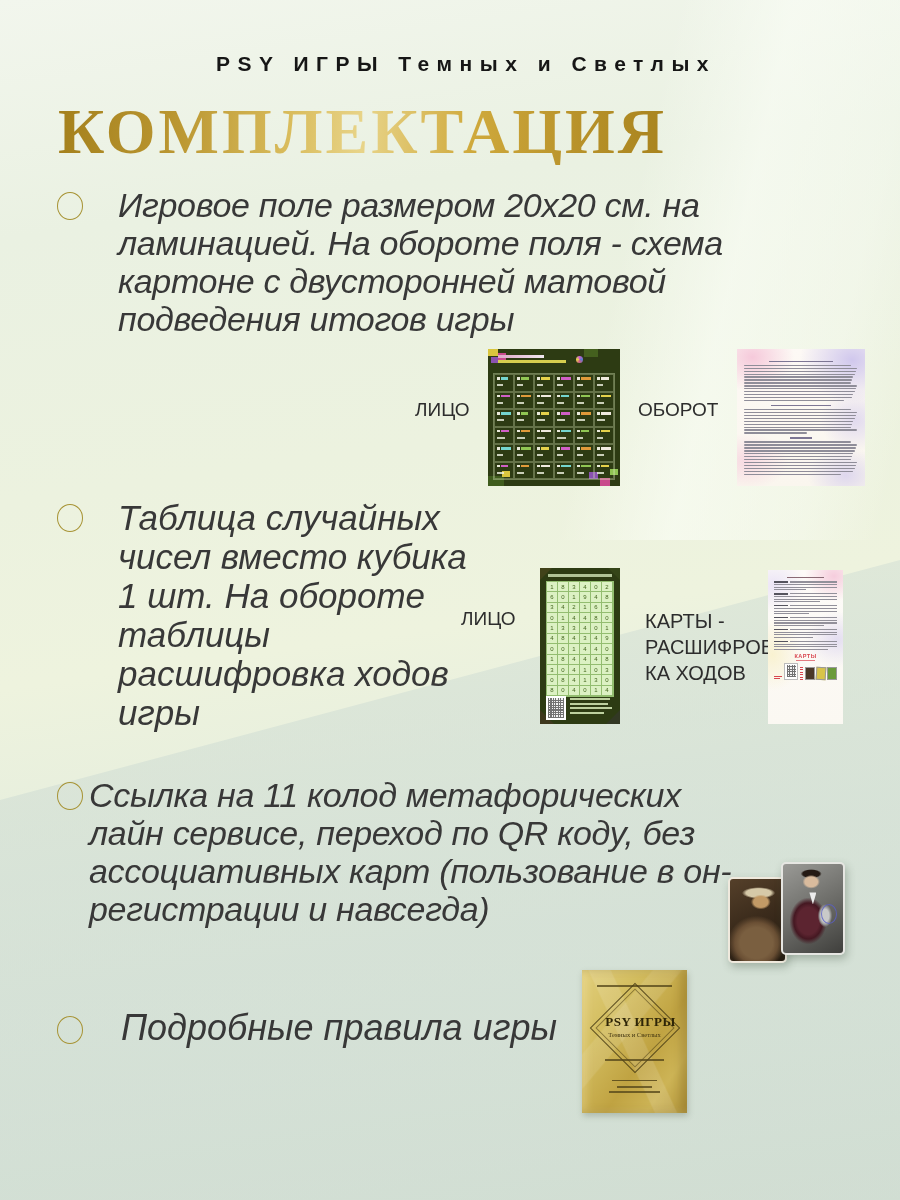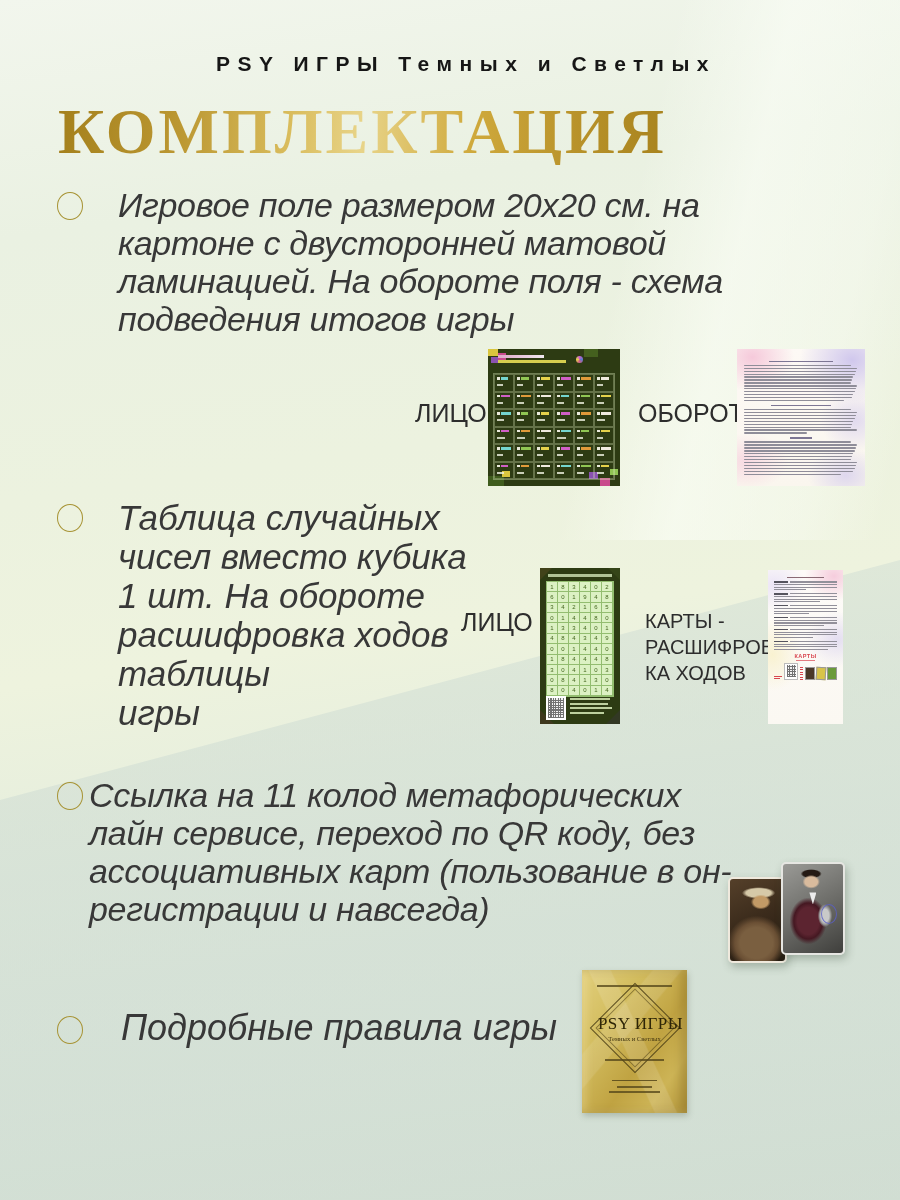--- a/index.html
+++ b/index.html
@@ -23,21 +23,21 @@
 
   .item{position:absolute;left:57px;width:810px;}
   .bullet{position:absolute;left:0;top:6px;width:24px;height:26px;border:1.6px solid #a79334;border-radius:50%;}
   .item-text{margin-left:61px;color:#383838;}
   .item-text div{white-space:nowrap;font-style:italic;}
   .t1{font-size:34px;line-height:38px;letter-spacing:-0.3px;}
   .t2{font-size:35px;line-height:39px;}
   .t3{font-size:34px;line-height:38px;letter-spacing:-0.3px;margin-left:32px;}
   .t4{font-size:36px;line-height:40px;}
 
-  .fig-label{position:absolute;font-size:25px;color:#2d2d2d;}
+  .fig-label{position:absolute;font-size:19px;color:#2d2d2d;}
   .fig-label-sm{position:absolute;font-size:20px;line-height:26px;color:#2d2d2d;}
 
   
   .board{position:absolute;left:488px;top:349px;width:132px;height:137px;background:#2d3b13;overflow:hidden;}
   .bd-sq{position:absolute;}
   .bhead{position:absolute;left:10px;top:6px;}
   .bh1{width:46px;height:2.5px;background:linear-gradient(90deg,#e0a8c8,#f0e8f0);}
   .bh2{width:68px;height:3px;background:#d6ce4e;margin-top:2.5px;}
   .bicon{position:absolute;left:88px;top:7px;width:7px;height:7px;border-radius:50%;
          background:conic-gradient(#c85fd0,#5f7ad0,#d05f8a,#e5d24b,#c85fd0);}
@@ -130,39 +130,39 @@
   .bk-top{top:15px;left:14%;width:72%;height:2.2px;}
   .bk-mid{top:89px;left:22%;width:56%;height:2px;}
   .bk-rule{top:110px;left:29%;width:42%;height:1px;opacity:.85;}
   .bk-b1{top:116px;left:33%;width:34%;height:1.8px;}
   .bk-b2{top:121px;left:26%;width:48%;height:1.8px;}
   .bk-diamond{position:absolute;left:50%;top:58px;width:62px;height:62px;border:1px solid rgba(74,61,20,.85);
        transform:translate(-50%,-50%) rotate(45deg);}
   .bk-diamond-inner{position:absolute;left:50%;top:58px;width:54px;height:54px;border:0.5px solid rgba(74,61,20,.55);
        transform:translate(-50%,-50%) rotate(45deg);}
   .bk-text{position:absolute;left:0;top:44px;width:100%;text-align:center;}
-  .bk-title{font-family:"Liberation Serif",serif;font-weight:400;font-size:17px;letter-spacing:.5px;color:#2e2507;padding-left:12px;}
+  .bk-title{font-family:"Liberation Serif",serif;font-weight:700;font-size:13px;letter-spacing:.5px;color:#2e2507;padding-left:12px;}
   .bk-sub{font-family:"Liberation Serif",serif;font-size:6.5px;color:#433612;margin-top:1px;}
 </style>
 </head>
 <body>
 
 <div class="page">
   <div class="bg-streak"></div>
   <div class="bg-swath"></div>
 
   <div class="brand">PSY ИГРЫ Темных и Светлых</div>
   <div class="page-title">КОМПЛЕКТАЦИЯ</div>
 
   <div class="item" style="top:186px;">
     <span class="bullet"></span>
     <div class="item-text t1">
         <div>Игровое поле размером 20х20 см. на</div>
+        <div>ламинацией. На обороте поля - схема</div>
         <div>картоне с двусторонней матовой</div>
-        <div>ламинацией. На обороте поля - схема</div>
         <div>подведения итогов игры</div>
       </div>
   </div>
 
   <div class="fig-label" style="left:415px;top:399px;">ЛИЦО</div>
   <div class="board">
     <div class="bd-sq" style="left:0;top:0;width:10px;height:7px;background:#d9c53e;"></div>
     <div class="bd-sq" style="left:10px;top:4px;width:8px;height:7px;background:#c94a8c;"></div>
     <div class="bd-sq" style="left:3px;top:8px;width:7px;height:6px;background:#8a52b0;"></div>
     <div class="bd-sq" style="left:96px;top:0;width:14px;height:8px;background:#44601e;"></div>
@@ -471,22 +471,22 @@
       <div class="mline" style="width: 96%;"></div>
       <div class="mline" style="width: 85%;"></div>
     </div>
 
   <div class="item" style="top:498px;">
     <span class="bullet"></span>
     <div class="item-text t2">
         <div>Таблица случайных</div>
         <div>чисел вместо кубика</div>
         <div>1 шт. На обороте</div>
+        <div>таблицы</div>
         <div>расшифровка ходов</div>
-        <div>таблицы</div>
         <div>игры</div>
       </div>
   </div>
 
   <div class="fig-label" style="left:461px;top:608px;">ЛИЦО</div>
   <div class="randcard">
     <div class="rc-tri" style="top:0;left:0;border-top:12px solid rgba(130,90,50,.45);border-right:12px solid transparent;"></div>
     <div class="rc-tri" style="top:0;right:0;border-top:12px solid rgba(80,100,40,.45);border-left:12px solid transparent;"></div>
     <div class="rc-tri" style="bottom:0;left:0;border-bottom:14px solid rgba(110,50,60,.5);border-right:14px solid transparent;"></div>
     <div class="rc-tri" style="bottom:0;right:0;border-bottom:14px solid rgba(70,50,90,.45);border-left:14px solid transparent;"></div>

